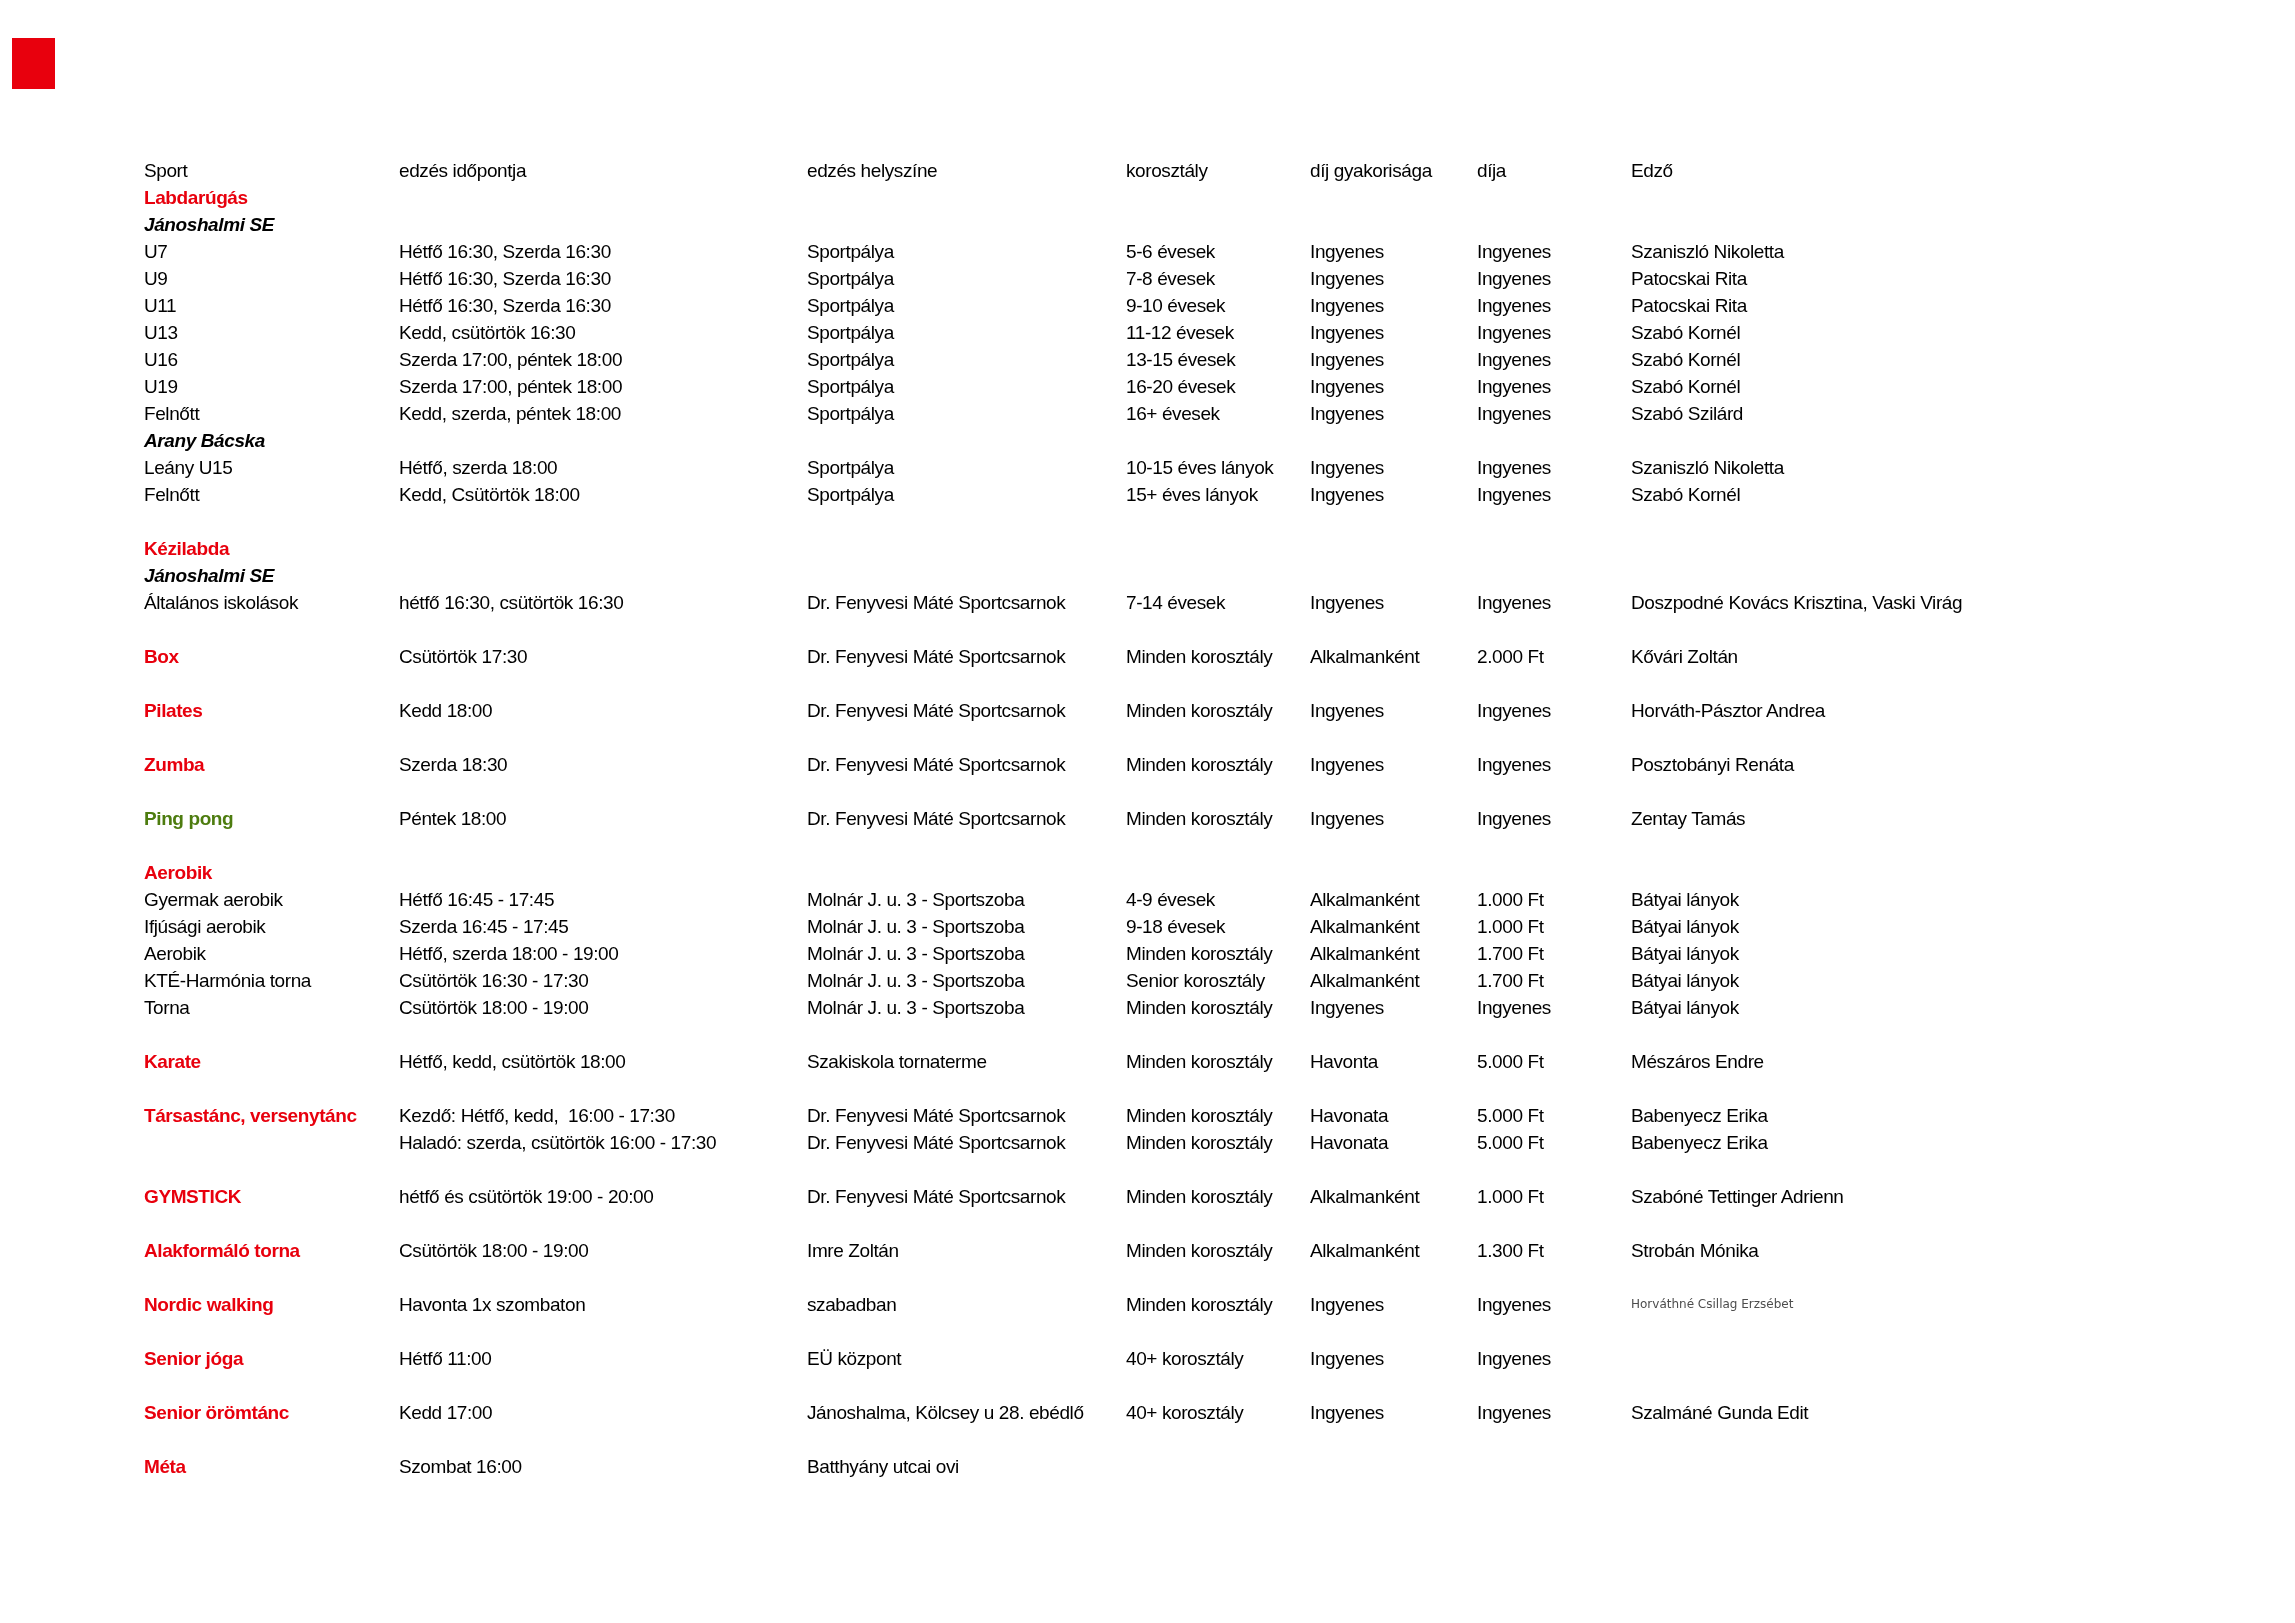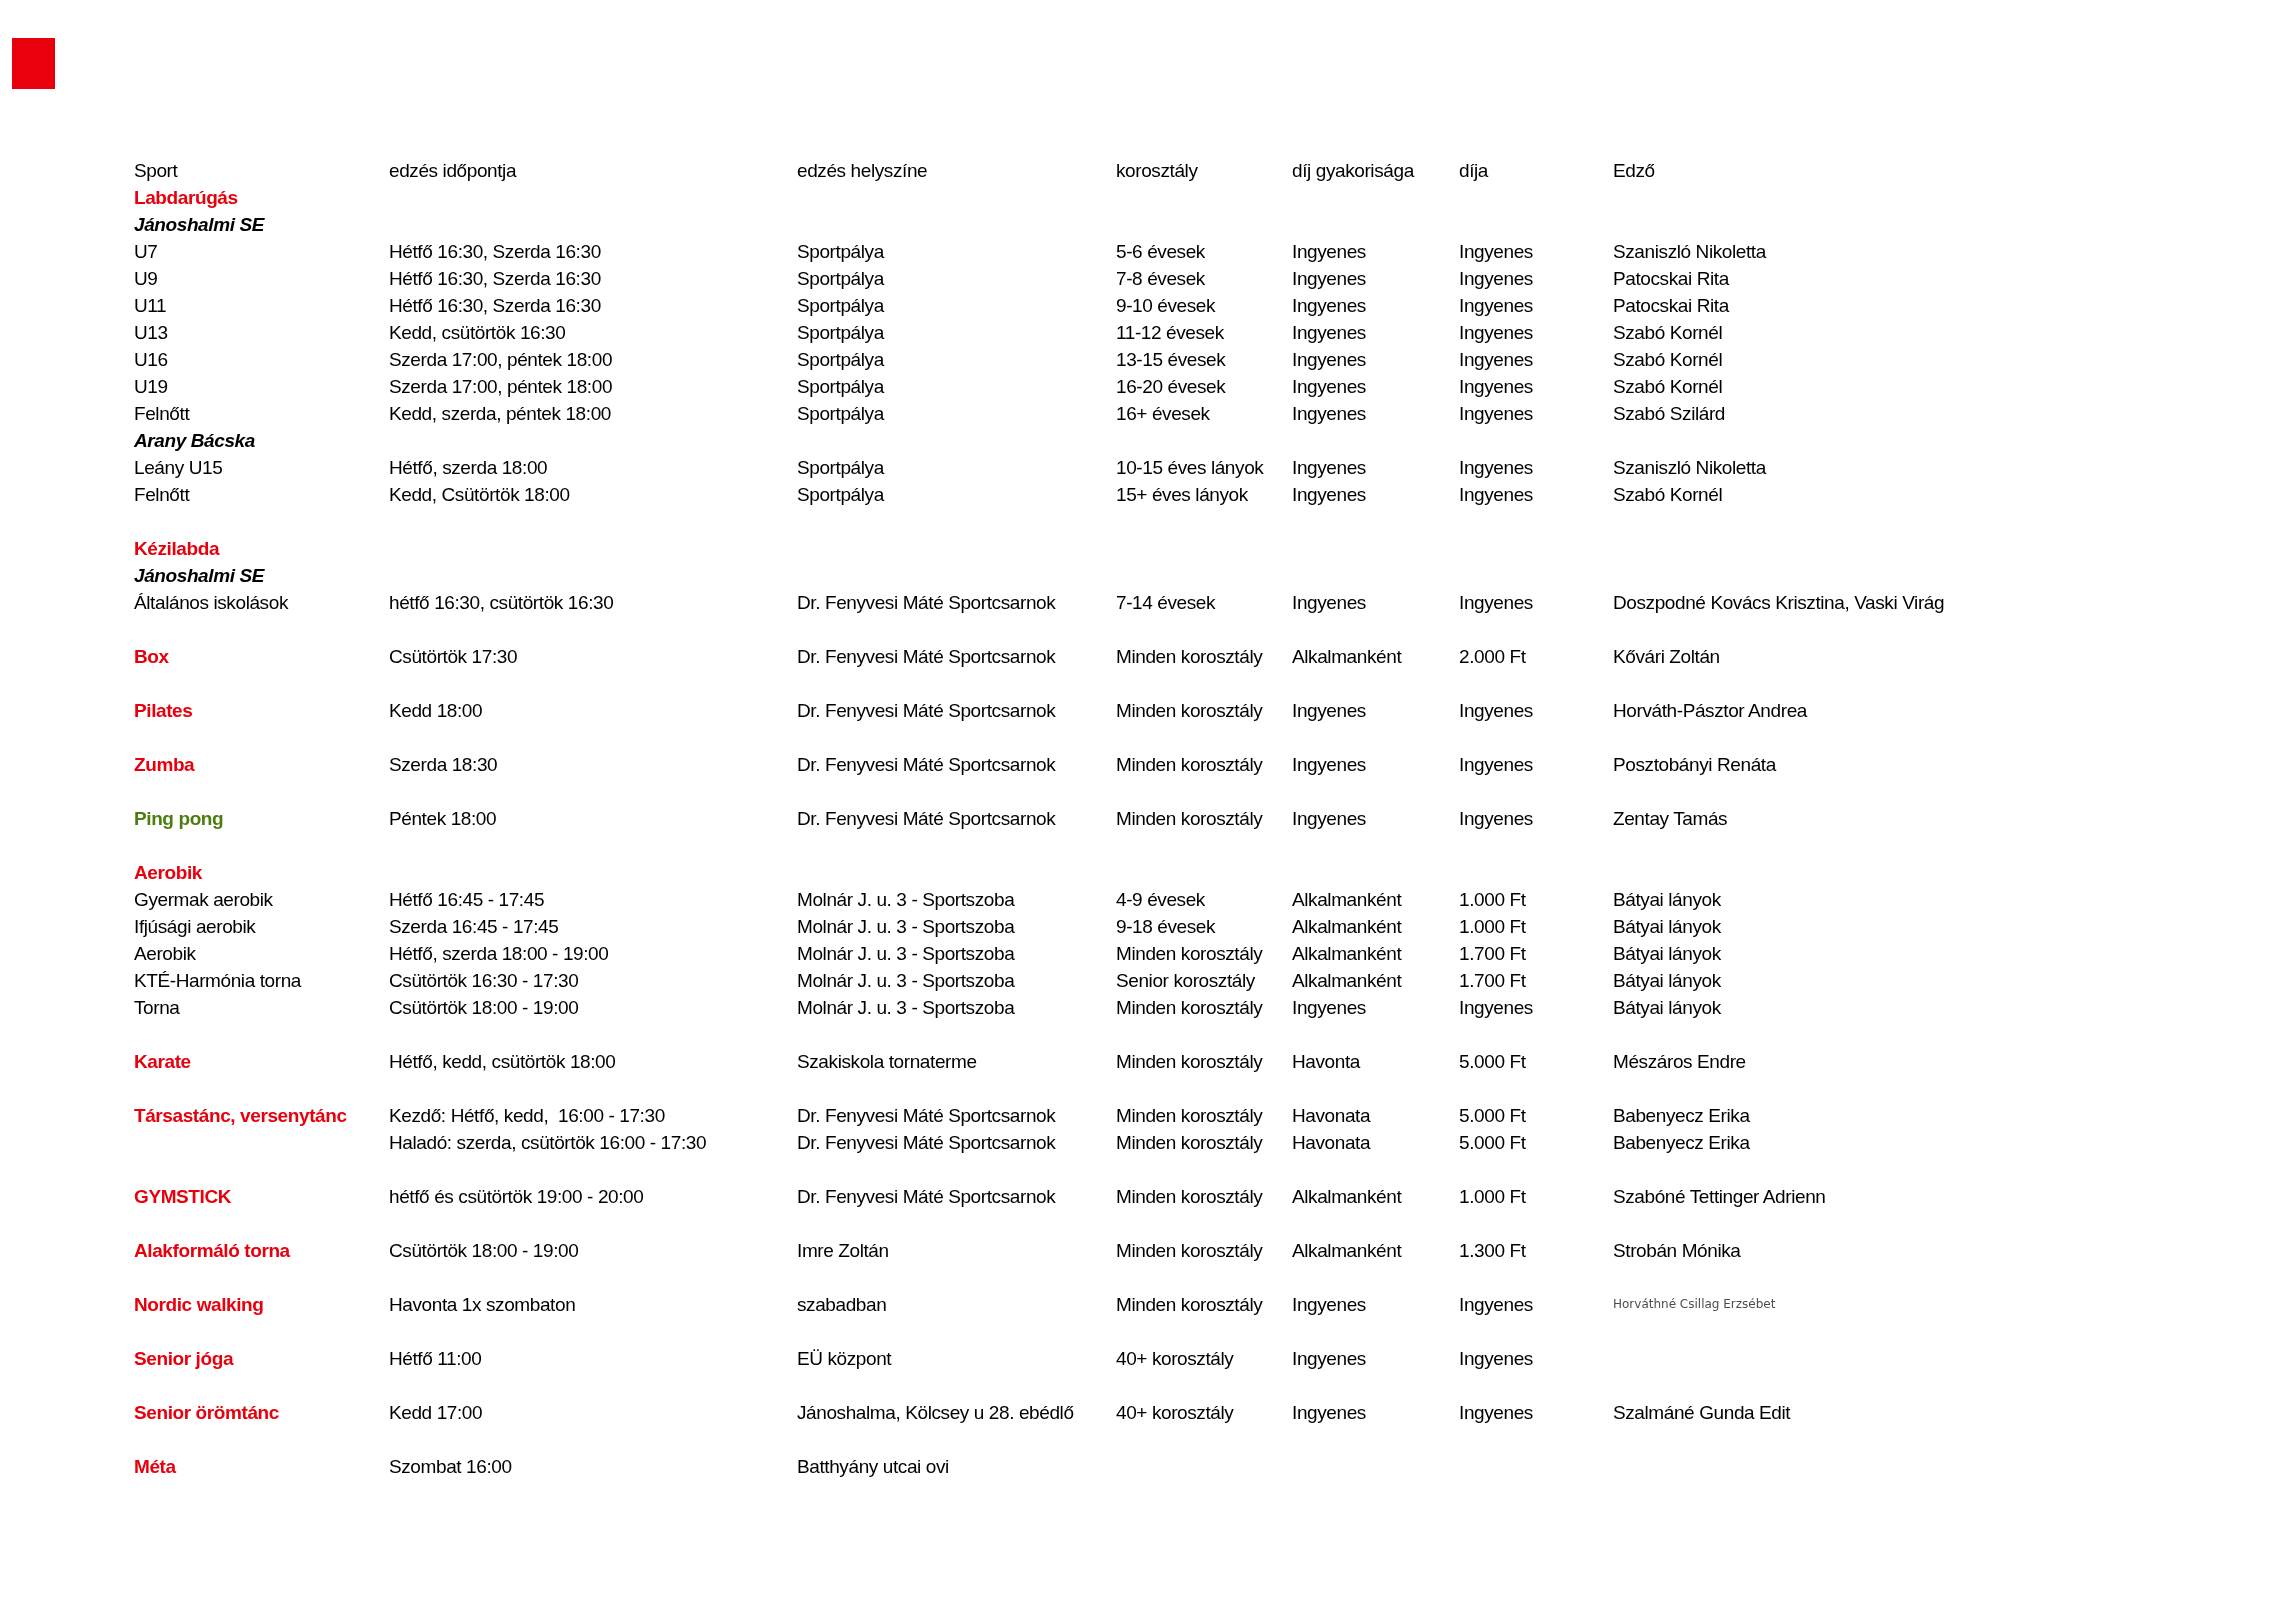--- a/index.html
+++ b/index.html
@@ -1,26 +1,26 @@
 <!DOCTYPE html>
 <html style="font-size:10.5px"><head>
 <meta charset="utf-8">
 <style>
   html,body{margin:0;padding:0;background:#ffffff;}
   #page{position:relative;width:2295px;height:1623px;background:#ffffff;overflow:hidden;
         font-family:"Liberation Sans",sans-serif;color:#000;}
   #corner-marker{position:absolute;left:11.8px;top:38px;width:43px;height:51px;}
-  #sheet{position:absolute;left:134px;top:157px;width:2120px;}
+  #sheet{position:absolute;left:144px;top:157px;width:2120px;}
   .row{display:flex;height:27px;line-height:27px;white-space:pre;
        font-size:19px;letter-spacing:-0.4px;}
   .c1{width:255px;flex:0 0 255px;}
   .c2{width:408px;flex:0 0 408px;}
   .c3{width:319px;flex:0 0 319px;}
   .c4{width:176px;flex:0 0 176px;}
-  .c5{width:167px;flex:0 0 167px;}
+  .c5{width:167px;flex:0 0 167px;margin-left:8px;}
   .c6{width:154px;flex:0 0 154px;}
   .c7{flex:1 1 auto;}
   .row.header .cell{color:#000;}
   .row.section .c1{font-weight:bold;}
   .row.group .c1{font-weight:bold;font-style:italic;}
   .cell{overflow:visible;}
   .cell.alt-font{font-family:"DejaVu Sans",sans-serif;letter-spacing:0;color:#4d4d4d;font-size:12px;}
 </style>
 </head>
 <body>

